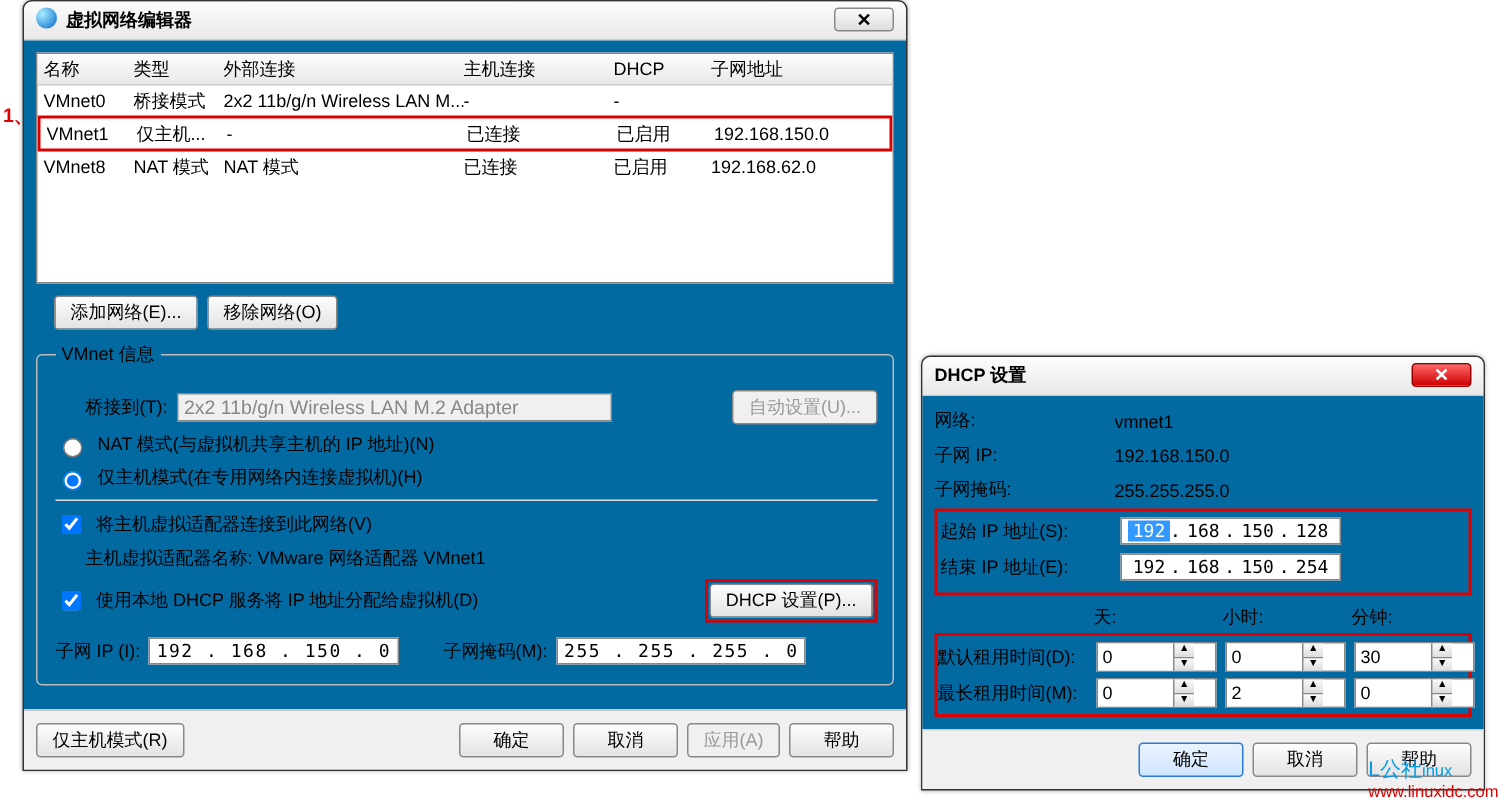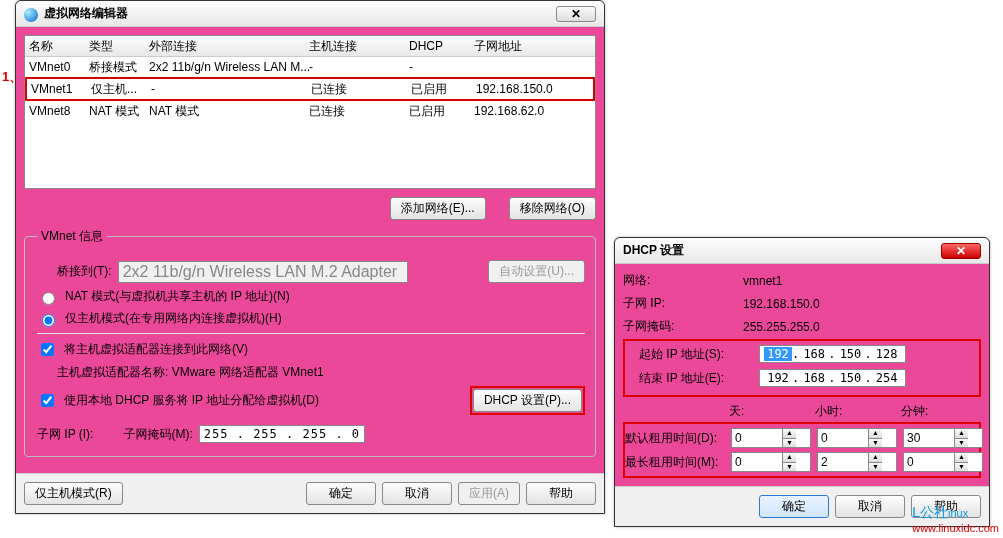--- a/index.html
+++ b/index.html
@@ -1,36 +1,36 @@
 <!DOCTYPE html>
 <html><head>
 <meta charset="utf-8">
 <style>
 body{margin:0;font-family:"Microsoft YaHei","Segoe UI",Tahoma,sans-serif;font-size:12px;color:#000;background:#fff;width:1003px;height:538px;position:relative}
 .window{position:absolute;border:1px solid #333;background:#f0f0f0;border-radius:6px 6px 0 0;box-shadow:0 0 3px rgba(0,0,0,.3)}
-.titlebar{display:flex;align-items:flex-end;padding:4px 8px;background:linear-gradient(#fdfdfd,#e8e8e8);border-bottom:1px solid #ccc;border-radius:6px 6px 0 0}
+.titlebar{display:flex;align-items:flex-start;padding:4px 8px;background:linear-gradient(#fdfdfd,#e8e8e8);border-bottom:1px solid #ccc;border-radius:6px 6px 0 0}
 .titlebar .ico{width:14px;height:14px;margin-right:6px;border-radius:50%;background:radial-gradient(circle at 30% 30%,#aef,#06c)}
 .titlebar .ttl{flex:1;font-weight:bold}
 .xbtn{border:1px solid #888;border-radius:3px;padding:0 14px;background:linear-gradient(#fafafa,#ddd);font-weight:bold;cursor:pointer}
 .xbtn.red{background:linear-gradient(#f66,#c00);color:#fff;border-color:#900}
-.content{padding:8px;background:#ec4899}
+.content{padding:8px;background:#0369a1}
 .table-wrap{border:1px solid #888;background:#fff;height:152px;overflow:hidden}
 .table-head,.table-row{display:flex;align-items:center;height:20px;padding:0 4px}
 .table-head{background:linear-gradient(#fdfdfd,#e8e8e8);border-bottom:1px solid #ccc;font-weight:normal}
 .table-head>div,.table-row>div{overflow:hidden;white-space:nowrap}
 .c-name{width:60px}.c-type{width:60px}.c-ext{width:160px}.c-host{width:100px}.c-dhcp{width:65px}.c-sub{flex:1}
 .highlight-red{border:2px solid #d00}
-.btnrow{display:flex;justify-content:flex-end;gap:23px;margin:8px 0}
+.btnrow{display:flex;gap:6px;margin:8px 12px}
 button.win{font-family:inherit;font-size:12px;padding:2px 10px;border:1px solid #888;border-radius:3px;background:linear-gradient(#fdfdfd,#e3e3e3);cursor:pointer}
 button.win:disabled{color:#999;cursor:default;background:#f0f0f0}
 fieldset{border:1px solid #bbb;border-radius:4px;margin:0 0 8px 0;padding:10px 10px 8px 12px}
 legend{padding:0 4px}
 .row{display:flex;align-items:center;margin:5px 0;gap:6px}
 .row label{white-space:nowrap}
-input[type=text]{border:1px solid #888;padding:1px 4px;font-family:inherit;font-size:16px;background:#fff}
+input[type=text]{border:1px solid #888;padding:1px 4px;font-family:inherit;font-size:13px;background:#fff}
 input[type=text]:disabled{background:#f0f0f0;color:#888}
 .ipbox{border:1px solid #888;background:#fff;padding:1px 4px;display:inline-flex;align-items:center;font-family:Consolas,monospace;letter-spacing:1px}
 .ipbox input{border:none;width:28px;text-align:center;font-family:inherit;font-size:12px;padding:0}
 .ipbox .sel{background:#3399ff;color:#fff}
 .footer{border-top:1px solid #ccc;padding:8px;display:flex;gap:6px;background:#f0f0f0}
 .flex1{flex:1}
 .dhcp-grid{display:grid;grid-template-columns:120px 1fr;row-gap:6px;align-items:center;margin-bottom:4px}
 .time-grid{display:grid;grid-template-columns:100px 80px 80px 80px;gap:6px;align-items:center}
 .spin{display:inline-flex;border:1px solid #888;background:#fff;align-items:stretch;height:18px}
 .spin input{border:none;width:44px;padding:0 3px;font-size:12px}
@@ -119,20 +119,21 @@
           <label>主机虚拟适配器名称: VMware 网络适配器 VMnet1</label>
         </div>
    <div class="row">
           <input type="checkbox" class="chk" checked="" style="">
           <label>使用本地 DHCP 服务将 IP 地址分配给虚拟机(D)</label>
           <div class="flex1"></div>
     <span class="highlight-red" style="padding:1px"><button class="win">DHCP 设置(P)...</button></span>
         </div>
    <div class="row" style="margin-top:10px">
     <label>子网 IP (I):</label>
+    <span class="ipbox">192 . 168 . 150 .  0</span>
     <div style="width:18px"></div>
     <label>子网掩码(M):</label>
     <span class="ipbox">255 . 255 . 255 .  0</span>
    </div>
   </fieldset>
  </div>
  <div class="footer">
   <button class="win">仅主机模式(R)</button>
   <div class="flex1"></div>
   <button class="win" style="padding:2px 22px">确定</button>
@@ -149,21 +150,21 @@
  </div>
  <div class="content">
   <div class="dhcp-grid">
    <div>网络:</div>
         <div>vmnet1</div>
    <div>子网 IP:</div>
         <div>192.168.150.0</div>
    <div>子网掩码:</div>
         <div>255.255.255.0</div>
   </div>
-  <div class="highlight-red" style="padding:4px 14px">
+  <div class="highlight-red" style="padding:4px 2px">
    <div class="dhcp-grid">
     <div>起始 IP 地址(S):</div>
     <div><span class="ipbox"><input class="sel" value="192" style="">.<input value="168" style="">.<input value="150" style="">.<input value="128" style=""></span></div>
     <div>结束 IP 地址(E):</div>
     <div><span class="ipbox"><input value="192" style="">.<input value="168" style="">.<input value="150" style="">.<input value="254" style=""></span></div>
    </div>
   </div>
   <div style="margin-top:6px">
    <div class="time-grid" style="margin-bottom:2px">
     <div></div>

